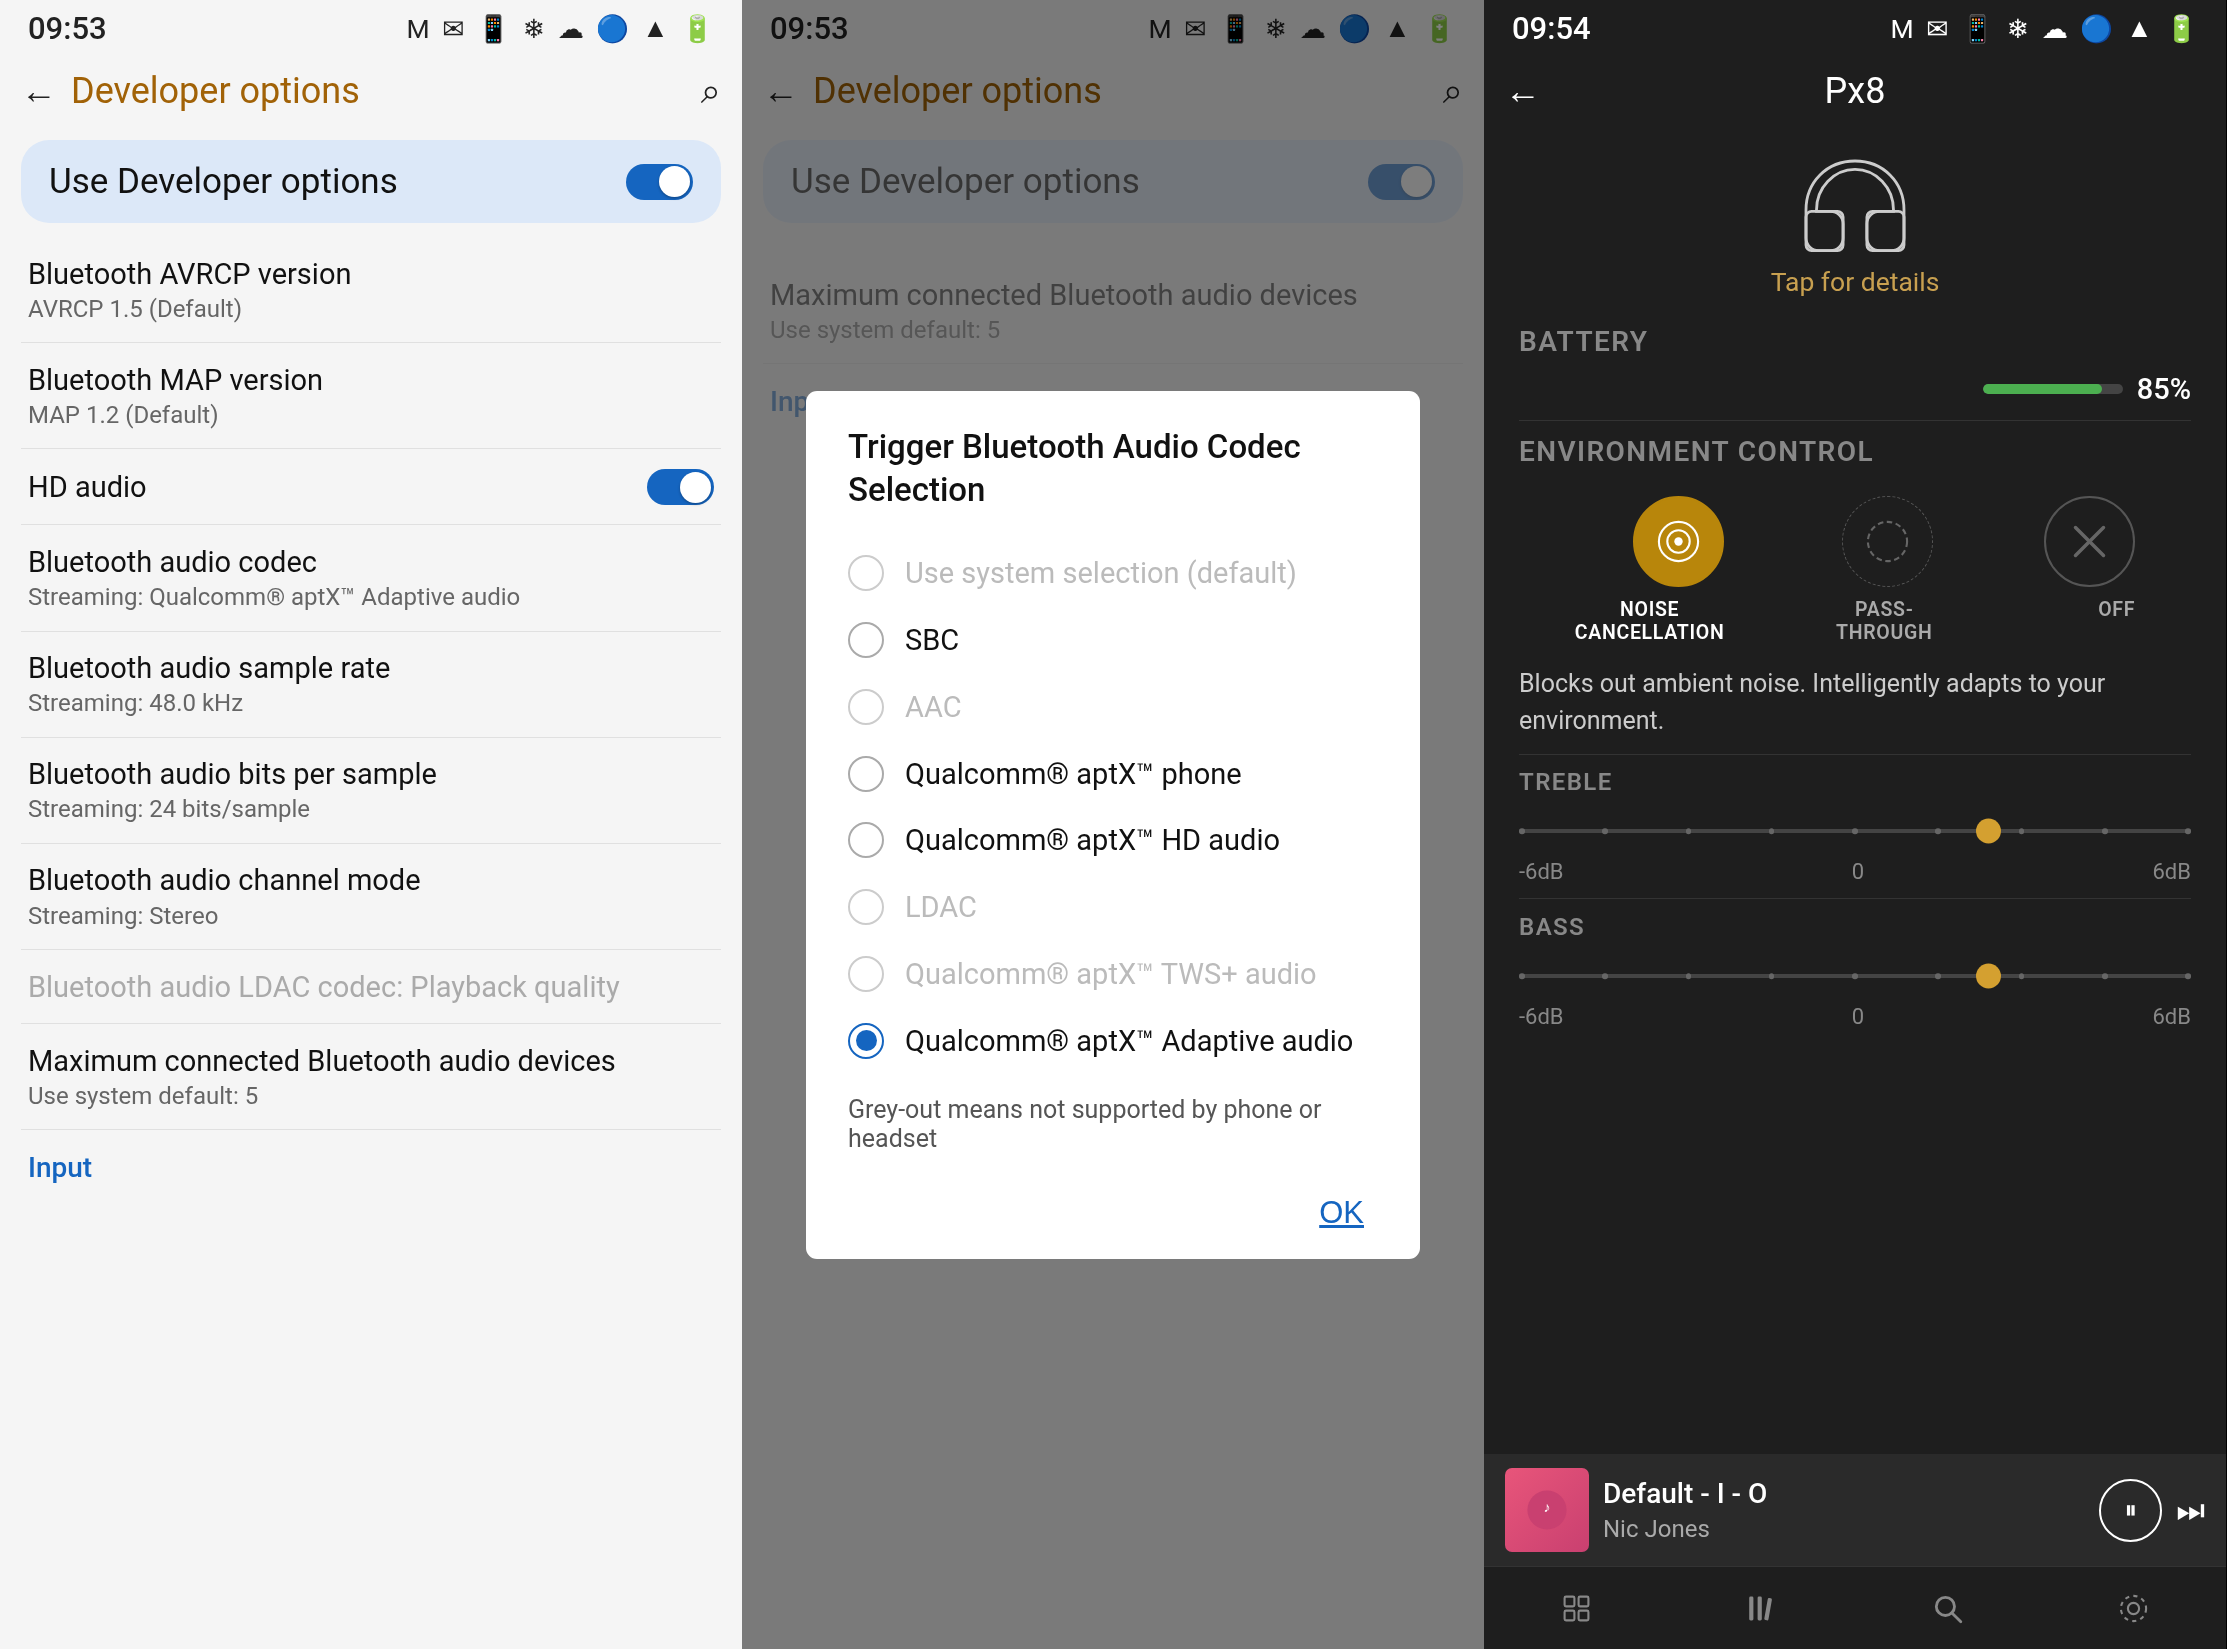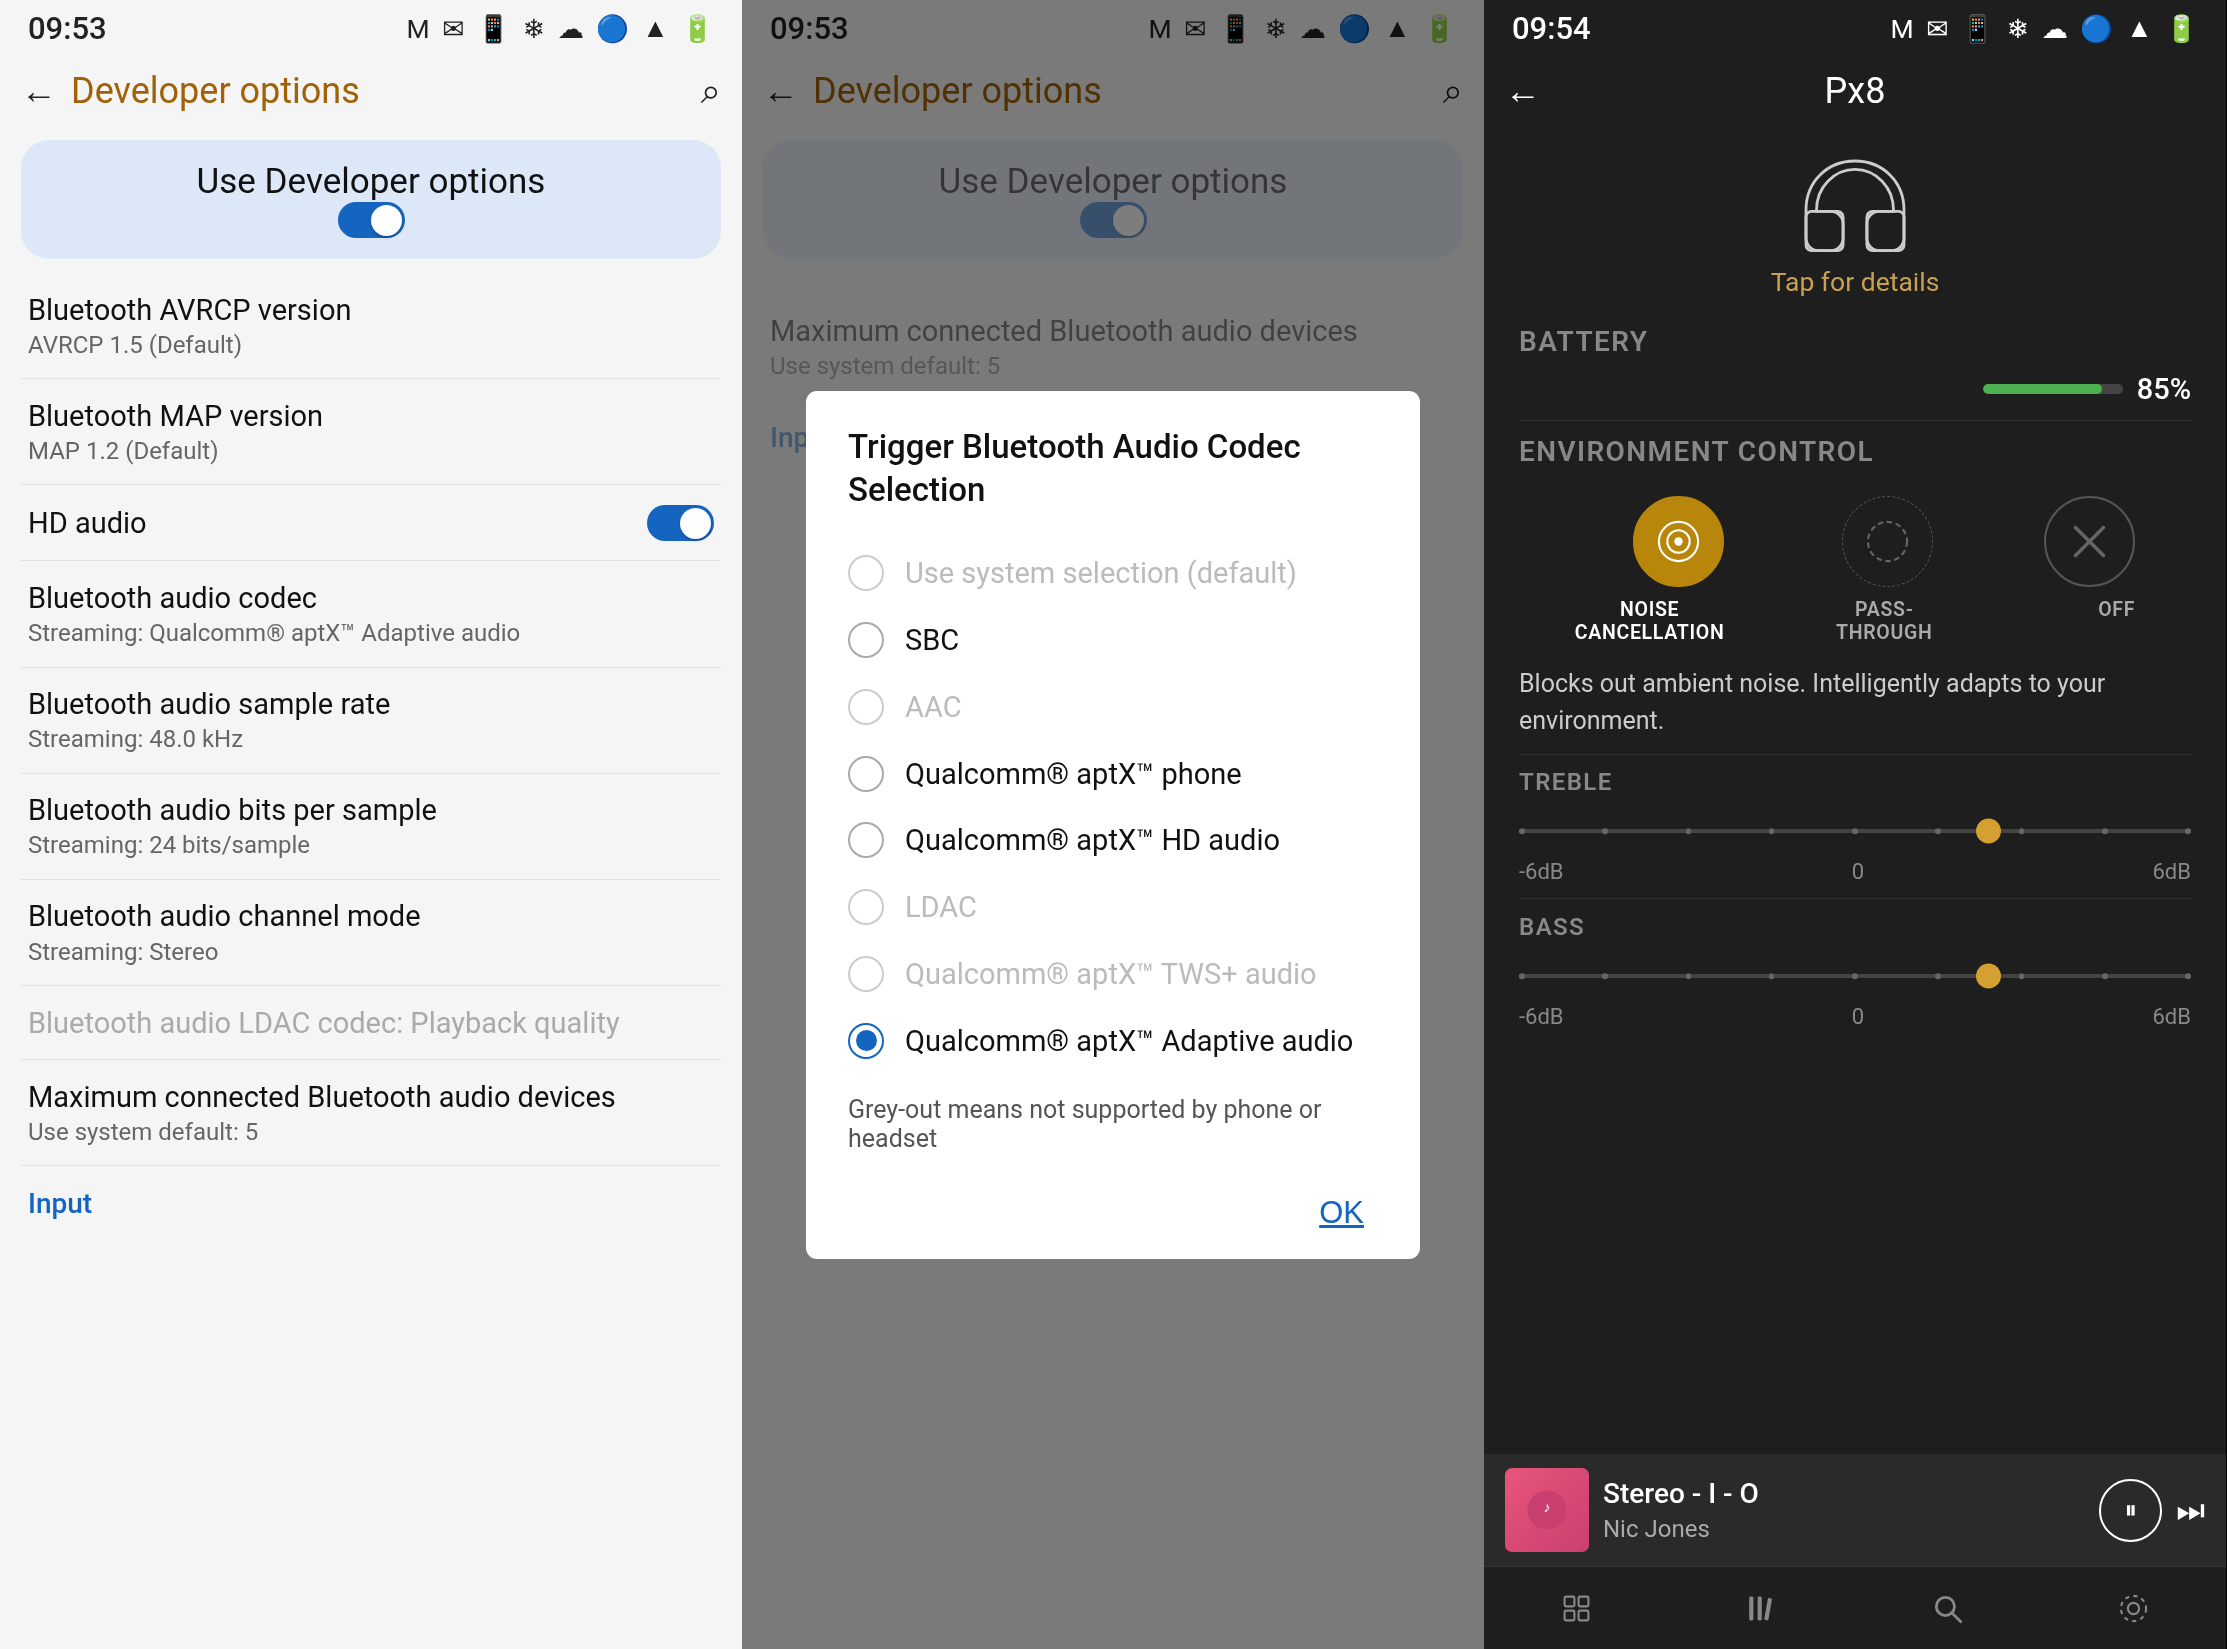--- a/index.html
+++ b/index.html
@@ -122,21 +122,20 @@
 
     
     .dev-options-row {
       margin: 14px 21px;
       background: #dce8f8;
       border-radius: 28px;
       padding: 21px 28px;
       display: flex;
       align-items: center;
       justify-content: space-between;
-      flex-direction: column;
     }
     .dev-options-label {
       font-size: 35px;
       font-weight: 400;
       color: #111;
     }
 
     
     .settings-list {
       flex: 1;
@@ -782,21 +781,21 @@
   </div>
 
   <div class="now-playing">
     <div class="album-art">
       <svg width="42" height="42" viewBox="0 0 60 60" style="font-size:30px">
         <circle cx="30" cy="30" r="28" fill="#c94070"></circle>
         <text x="50%" y="55%" text-anchor="middle" fill="white" font-size="20">♪</text>
       </svg>
     </div>
     <div class="track-info">
-      <div class="track-title">Stereo - I - O</div>
+      <div class="track-title">Default - I - O</div>
       <div class="track-artist">Nic Jones</div>
     </div>
     <div class="playback-controls">
       <div class="play-btn">
         <span>⏸</span>
       </div>
       <span class="next-btn">⏭</span>
     </div>
   </div>
 

